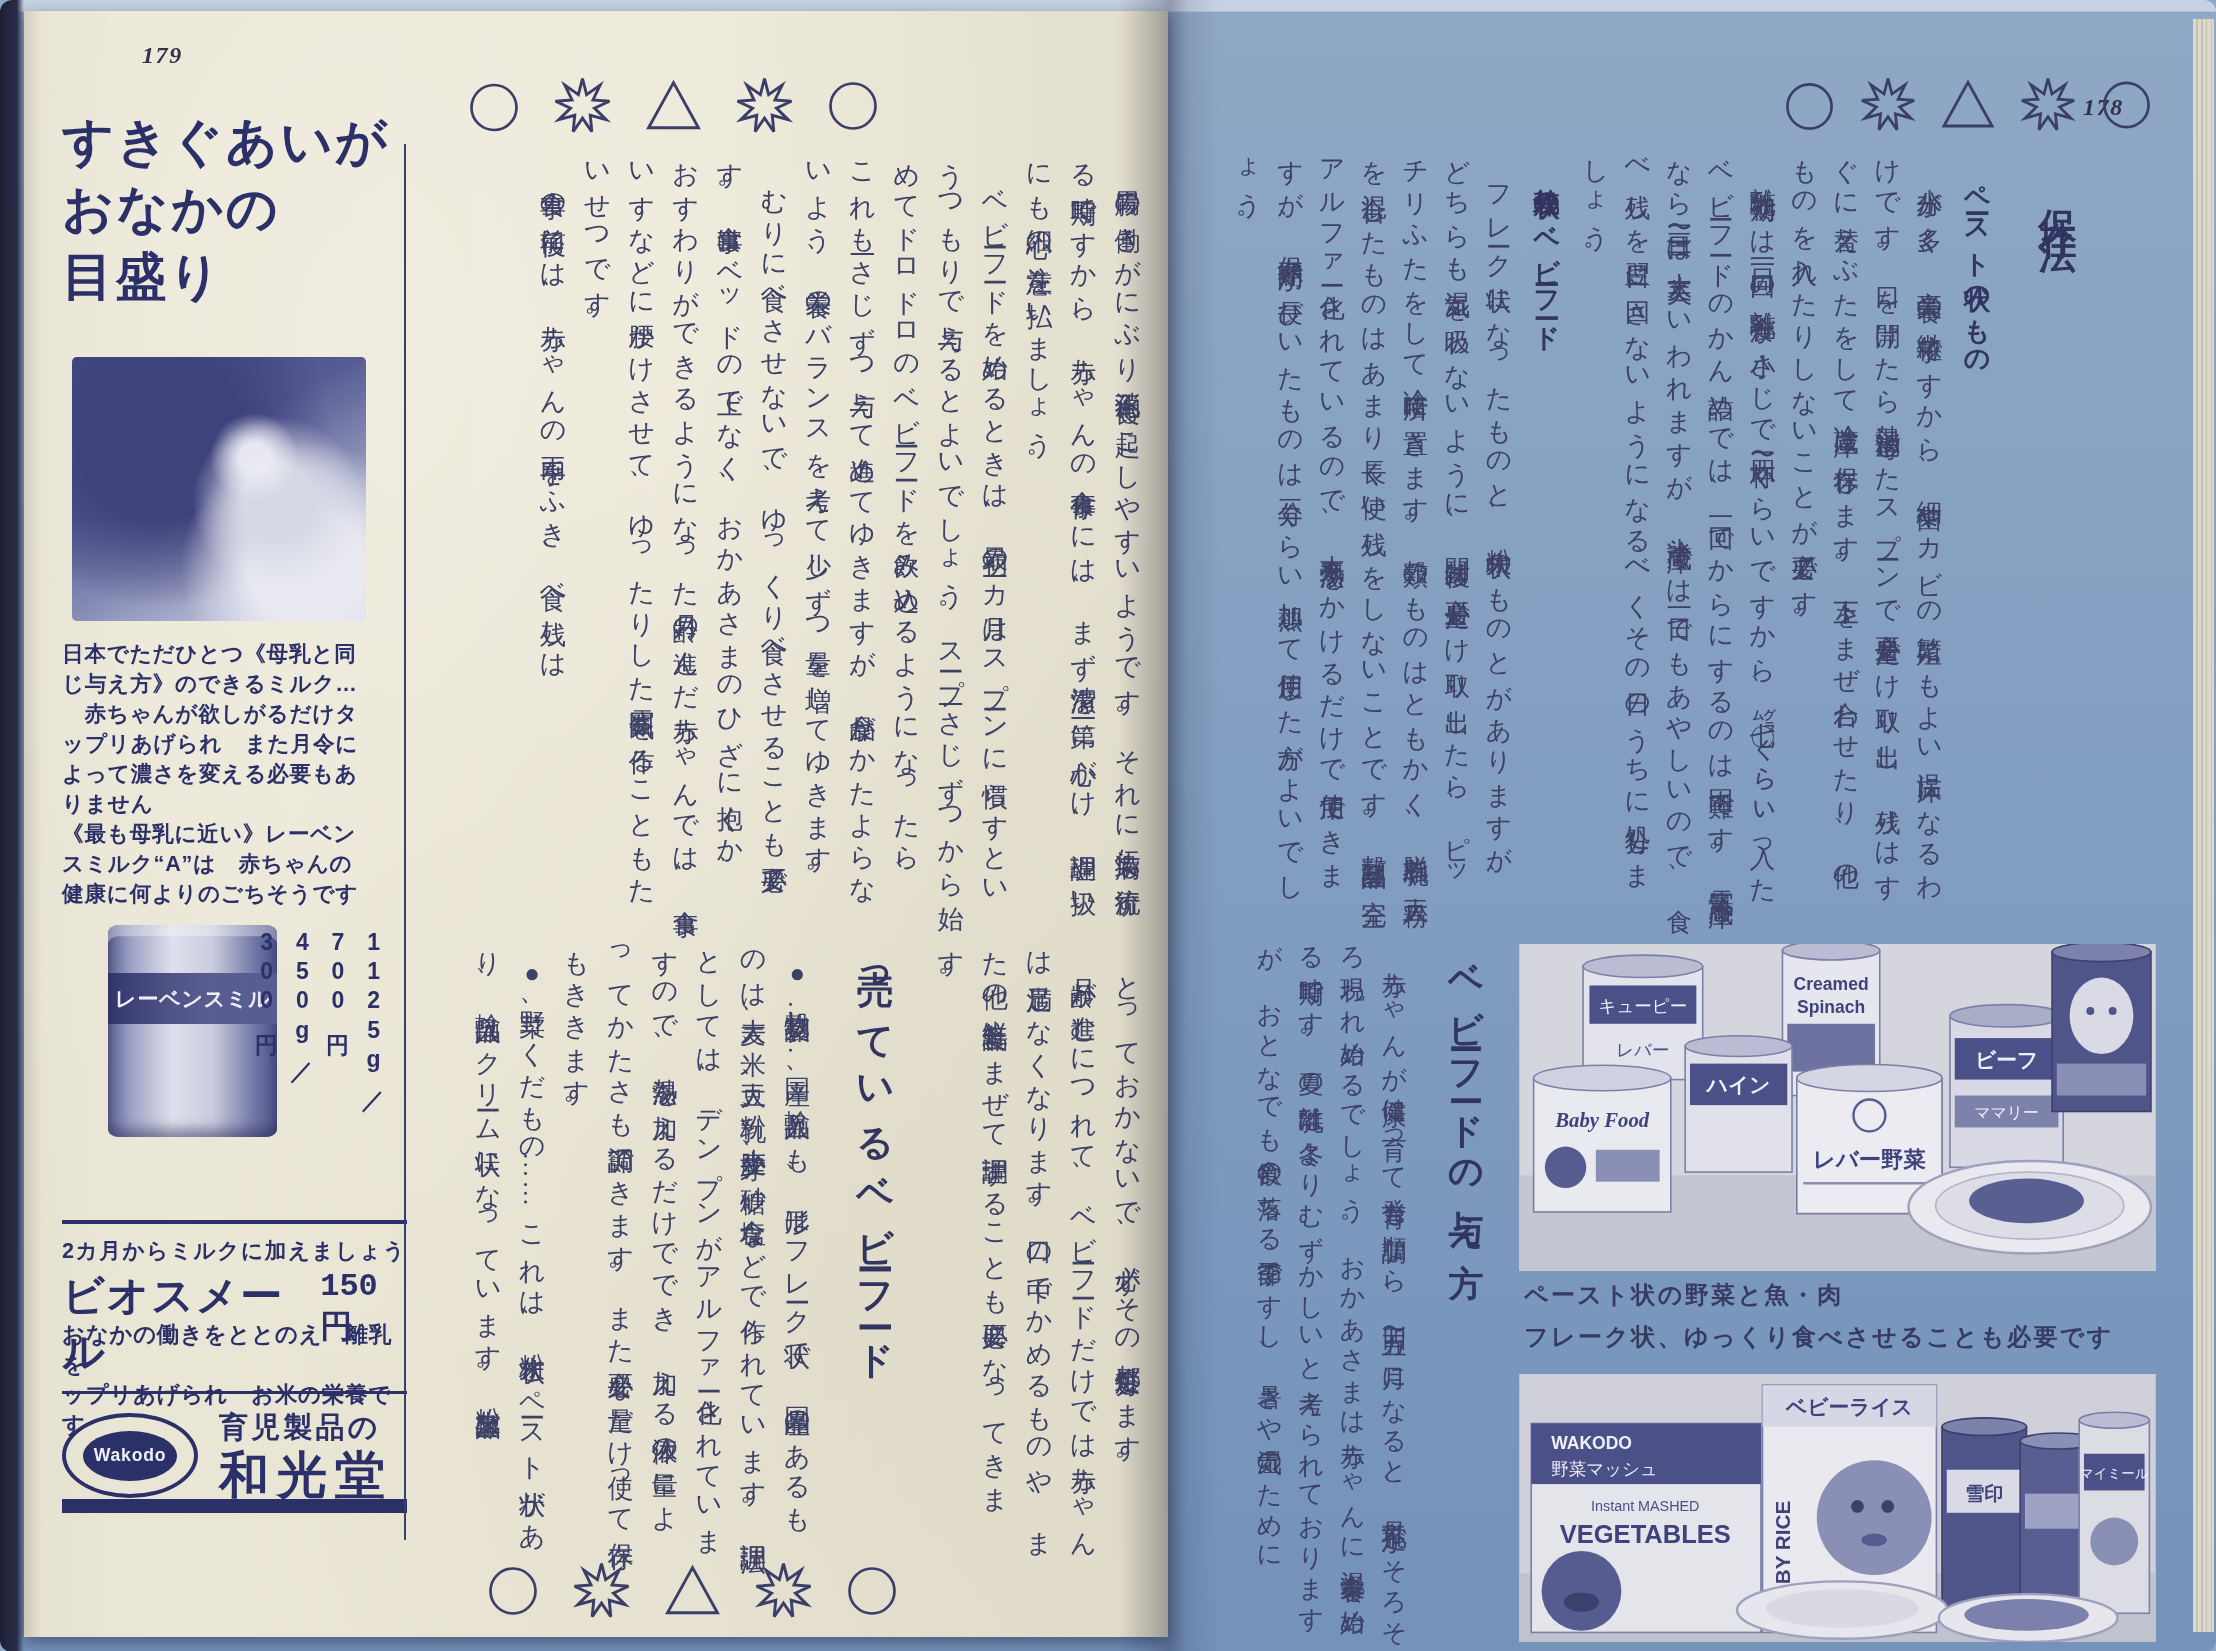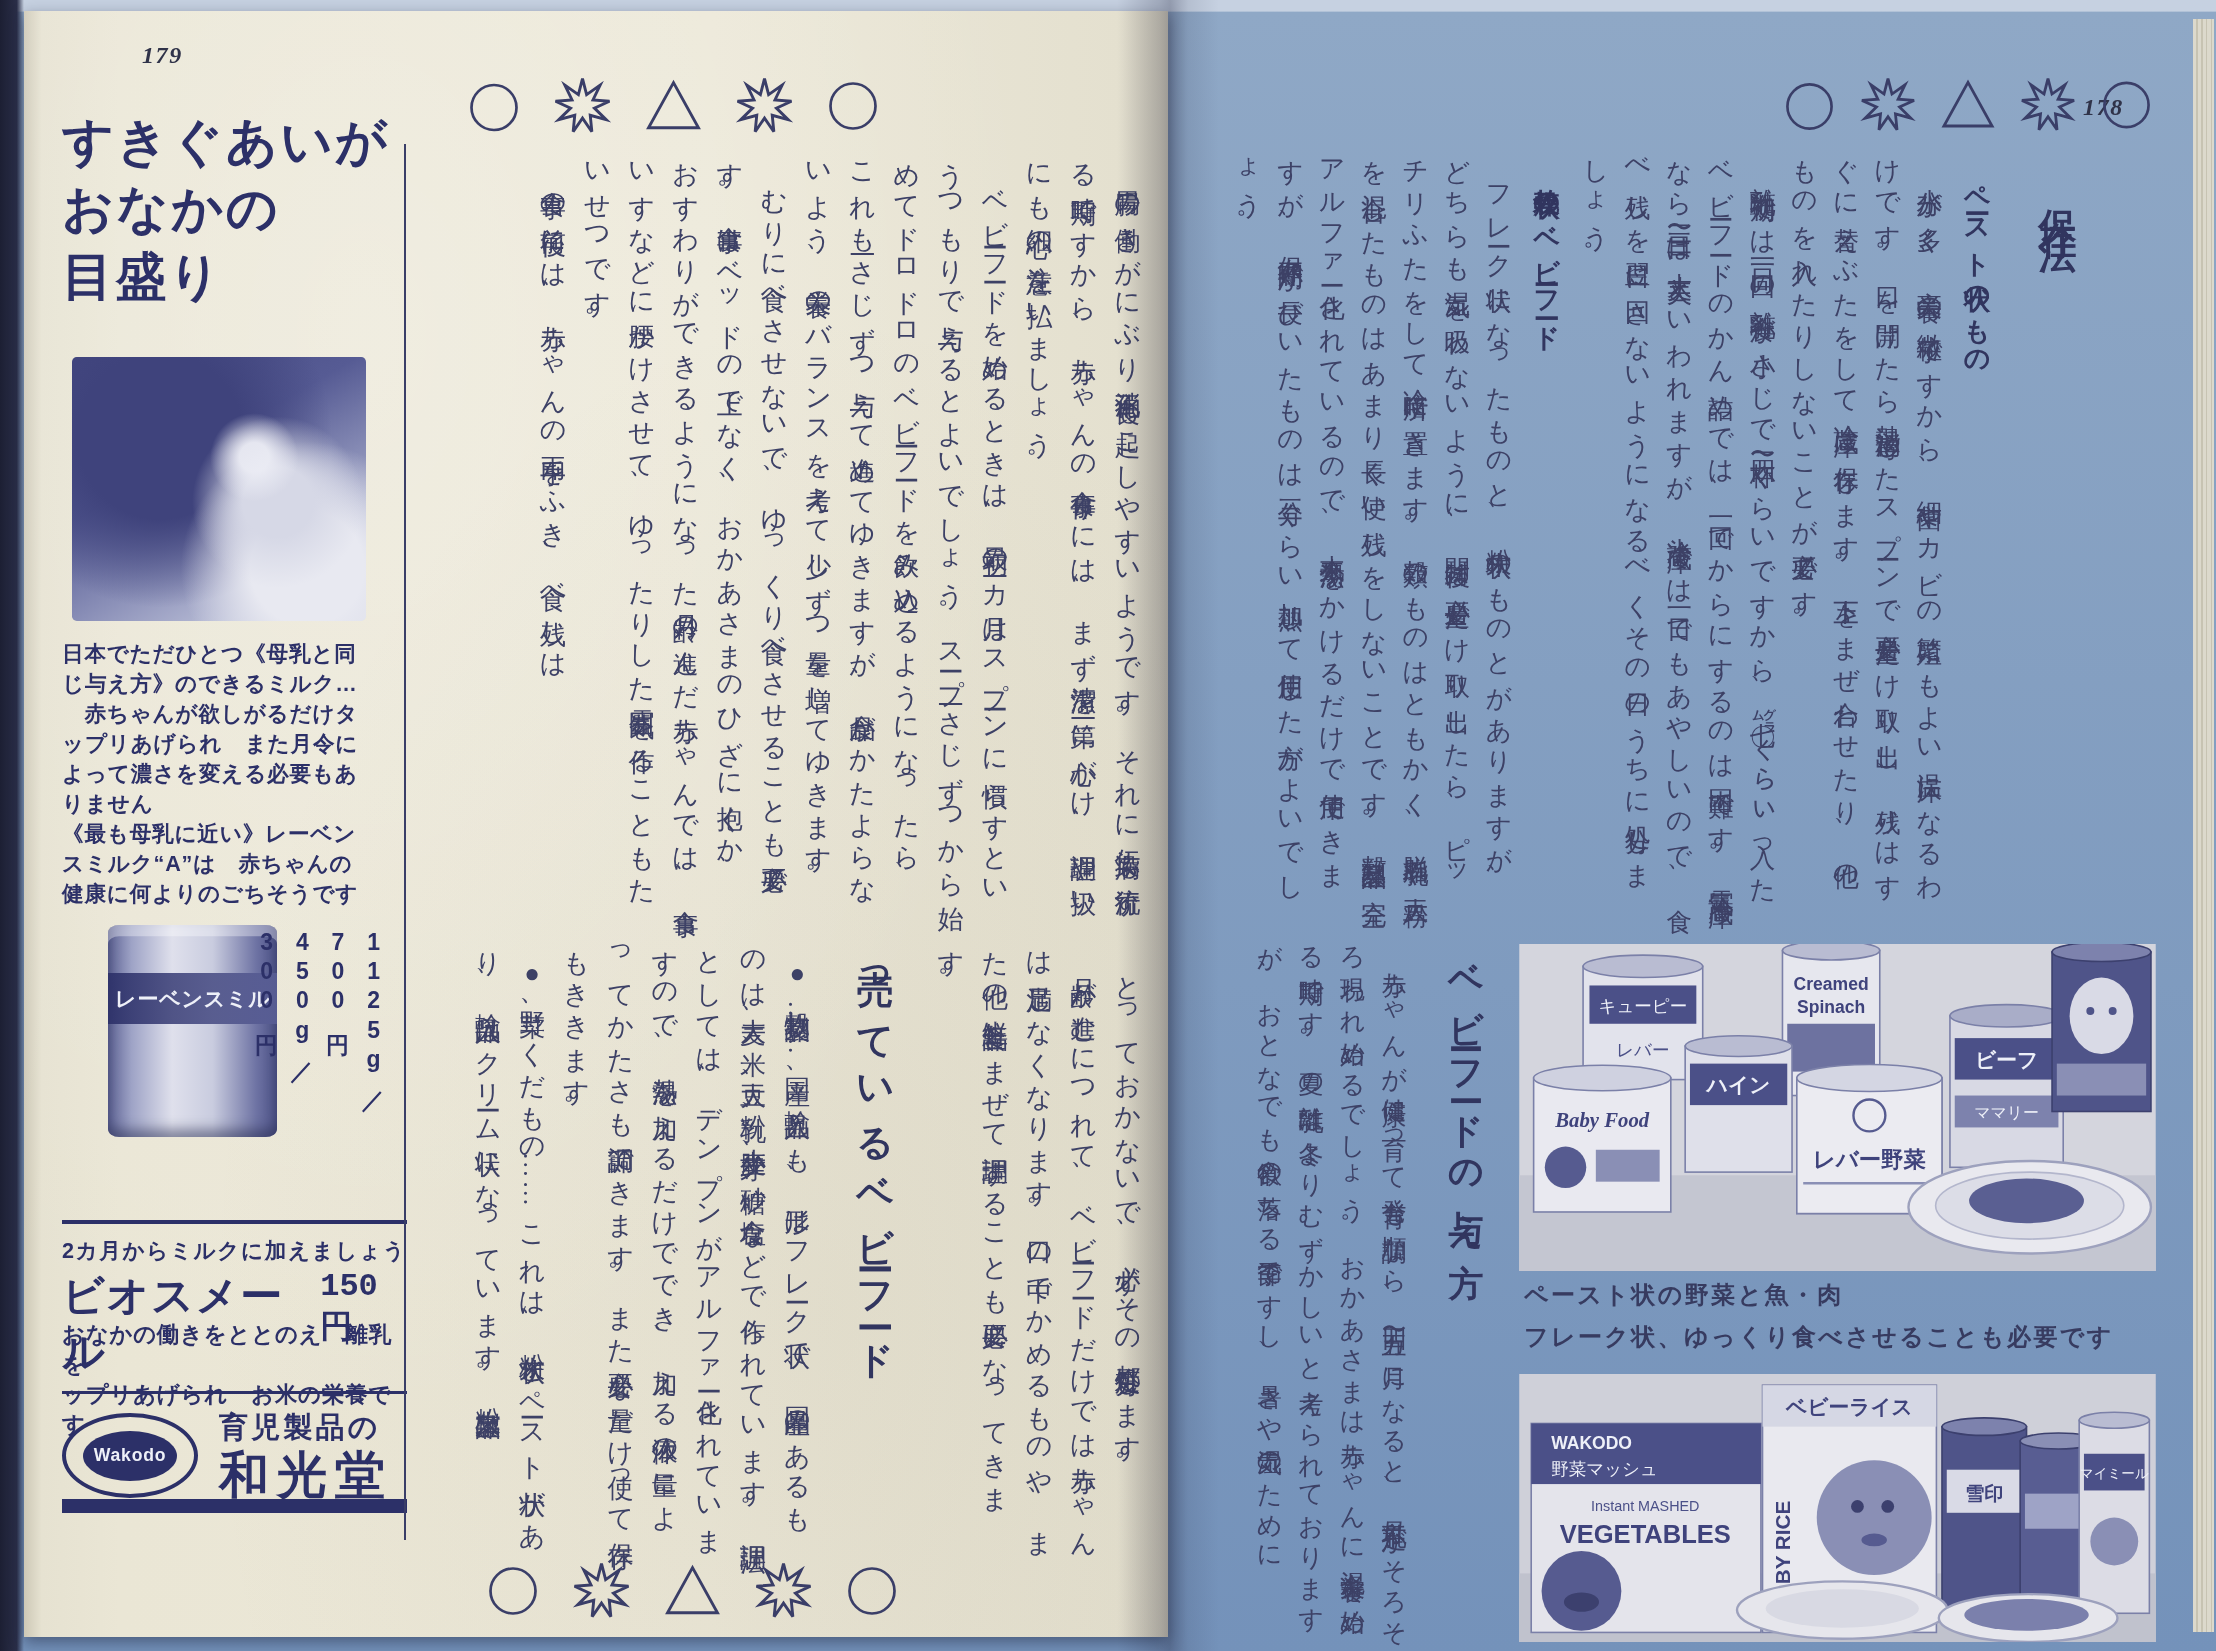--- a/index.html
+++ b/index.html
@@ -1,18 +1,18 @@
 <!DOCTYPE html>
 <html style="font-size:12.8px"><head>
 <meta charset="utf-8">
 <style>
   html,body{margin:0;padding:0;background:#8fa8c6;}
   #canvas{position:relative;width:2216px;height:1652px;overflow:hidden;
     background:linear-gradient(180deg,#c6d1e1 0,#c6d1e1 11.2px,#8fa8c6 12px,#7492ba 100%);
-    font-family:"Liberation Serif", serif;}
+    font-family:"Liberation Serif", serif;border-radius:12px;}
   .noi{pointer-events:none;}
   
   #left-page{position:absolute;left:24px;top:11.2px;width:1144px;height:1626px;
     background:linear-gradient(90deg,#cdc8b6 0,#e6e2d1 17.6px,#eae6d5 96px,#ece8d8 60%,#e4e0cf 96%,#d3cebc 100%);
     box-shadow:0 4.8px 14.4px rgba(20,24,48,.45);}
   #gutter{position:absolute;left:1117px;top:0;width:102px;height:1652px;
     background:linear-gradient(90deg,rgba(30,32,58,0) 0,rgba(30,32,58,.22) 42%,rgba(30,32,58,.30) 52%,rgba(30,32,58,.10) 70%,rgba(30,32,58,0) 100%);}
   #fore-edge{position:absolute;left:2193px;top:19px;width:21px;height:1613px;
     background:repeating-linear-gradient(90deg,#dcd9cc 0 3.2px,#c7c3b2 3.2px 4.8px);}
   #left-dark-edge{position:absolute;left:0;top:0;width:24px;height:1652px;

